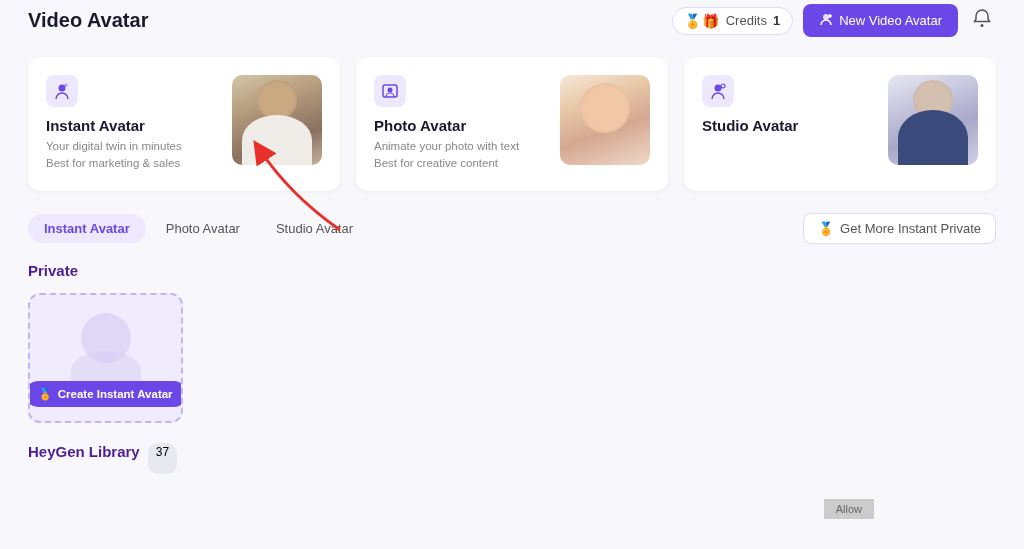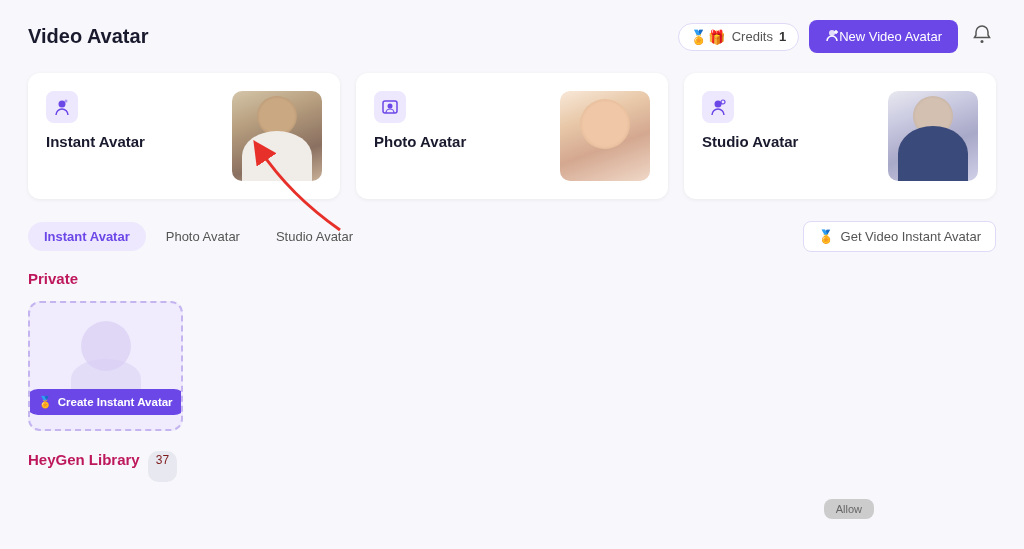--- a/index.html
+++ b/index.html
@@ -5,21 +5,21 @@
     * { box-sizing: border-box; margin: 0; padding: 0; }
     body {
       font-family: -apple-system, BlinkMacSystemFont, 'Segoe UI', sans-serif;
       background: #f8f8fc;
       color: #1a1a2e;
       width: 1024px;
       min-height: 549px;
       overflow: hidden;
     }
     .page {
-      padding: 20px 28px;
+      padding: 4px 28px;
     }
     
     .header {
       display: flex;
       align-items: center;
       justify-content: space-between;
       margin-bottom: 20px;
     }
     .page-title {
       font-size: 20px;
@@ -50,20 +50,21 @@
       color: #555;
       text-align: right;
     }
     .credits-count {
       font-weight: 600;
       color: #333;
     }
     .new-avatar-btn {
       display: flex;
       align-items: center;
+      gap: 6px;
       background: #6c47e8;
       color: #fff;
       border: none;
       border-radius: 8px;
       padding: 8px 16px;
       font-size: 13px;
       font-weight: 500;
       cursor: pointer;
     }
     .bell-btn {
@@ -237,21 +238,21 @@
       background: #fff;
       font-size: 13px;
       color: #555;
       cursor: pointer;
     }
 
     
     .section-title {
       font-size: 15px;
       font-weight: 600;
-      color: #be185d;
+      color: #4c1d95;
       margin-bottom: 14px;
     }
     .avatar-grid {
       display: flex;
       gap: 14px;
       flex-wrap: wrap;
       margin-bottom: 20px;
     }
     .create-card {
       width: 155px;
@@ -312,32 +313,32 @@
     .library-header {
       display: flex;
       gap: 8px;
       margin-bottom: 10px;
     }
     .library-count {
       background: #e8e8f0;
       border-radius: 10px;
       padding: 2px 8px;
       font-size: 12px;
-      color: #7f1d1d;
+      color: #000000;
       font-weight: 500;
     }
 
     
     .allow-btn {
       position: absolute;
       bottom: 30px;
       right: 150px;
       background: #ccc;
       border: none;
-      border-radius: 8px;
+      border-radius: 0;
       padding: 4px 12px;
       font-size: 11px;
       color: #666;
       cursor: pointer;
       margin-top: 47px;
     }
 
     
     svg.red-arrow {
       overflow: visible;
@@ -381,36 +382,44 @@
     <div class="avatar-card">
       <div class="avatar-card-left">
         <div class="card-icon">
           <svg width="18" height="18" viewBox="0 0 18 18" fill="none">
             <circle cx="9" cy="6" r="3.5" fill="#6c47e8"></circle>
             <path d="M3 17c0-3.31 2.69-6 6-6s6 2.69 6 6" stroke="#6c47e8" stroke-width="1.5" fill="none"></path>
             <circle cx="13" cy="3" r="1.5" fill="#6c47e8" opacity="0.5"></circle>
           </svg>
         </div>
         <div class="card-title">Instant Avatar</div>
+        <div class="card-desc">
+          <span>Your digital twin in minutes</span><br>
+          <span>Best for marketing &amp; sales</span>
+        </div>
       </div>
       <div class="card-image">
         <div class="img-instant"></div>
       </div>
     </div>
 
     <div class="avatar-card">
       <div class="avatar-card-left">
         <div class="card-icon">
           <svg width="18" height="18" viewBox="0 0 18 18" fill="none">
             <rect x="2" y="3" width="14" height="12" rx="2" stroke="#6c47e8" stroke-width="1.5" fill="none"></rect>
             <circle cx="9" cy="8" r="2.5" fill="#6c47e8"></circle>
             <path d="M5 15c0-2.21 1.79-4 4-4s4 1.79 4 4" stroke="#6c47e8" stroke-width="1.2" fill="none"></path>
           </svg>
         </div>
         <div class="card-title">Photo Avatar</div>
+        <div class="card-desc">
+          <span>Animate your photo with text</span><br>
+          <span>Best for creative content</span>
+        </div>
       </div>
       <div class="card-image">
         <div class="img-photo"></div>
       </div>
     </div>
 
     <div class="avatar-card">
       <div class="avatar-card-left">
         <div class="card-icon">
           <svg width="18" height="18" viewBox="0 0 18 18" fill="none">
@@ -440,21 +449,21 @@
   </div>
 
   <div class="tabs-row">
     <div class="tabs">
       <button class="tab active">Instant Avatar</button>
       <button class="tab">Photo Avatar</button>
       <button class="tab">Studio Avatar</button>
     </div>
     <button class="get-more-btn">
       <span>🏅</span>
-      <span>Get Video Instant Avatar</span>
+      <span>Get More Instant Private</span>
     </button>
   </div>
 
   <div>
     <div class="section-title">Private</div>
     <div class="avatar-grid">
       <div class="create-card">
         <div class="ghost-avatar"></div>
         <div class="ghost-body"></div>
         <button class="create-btn">

